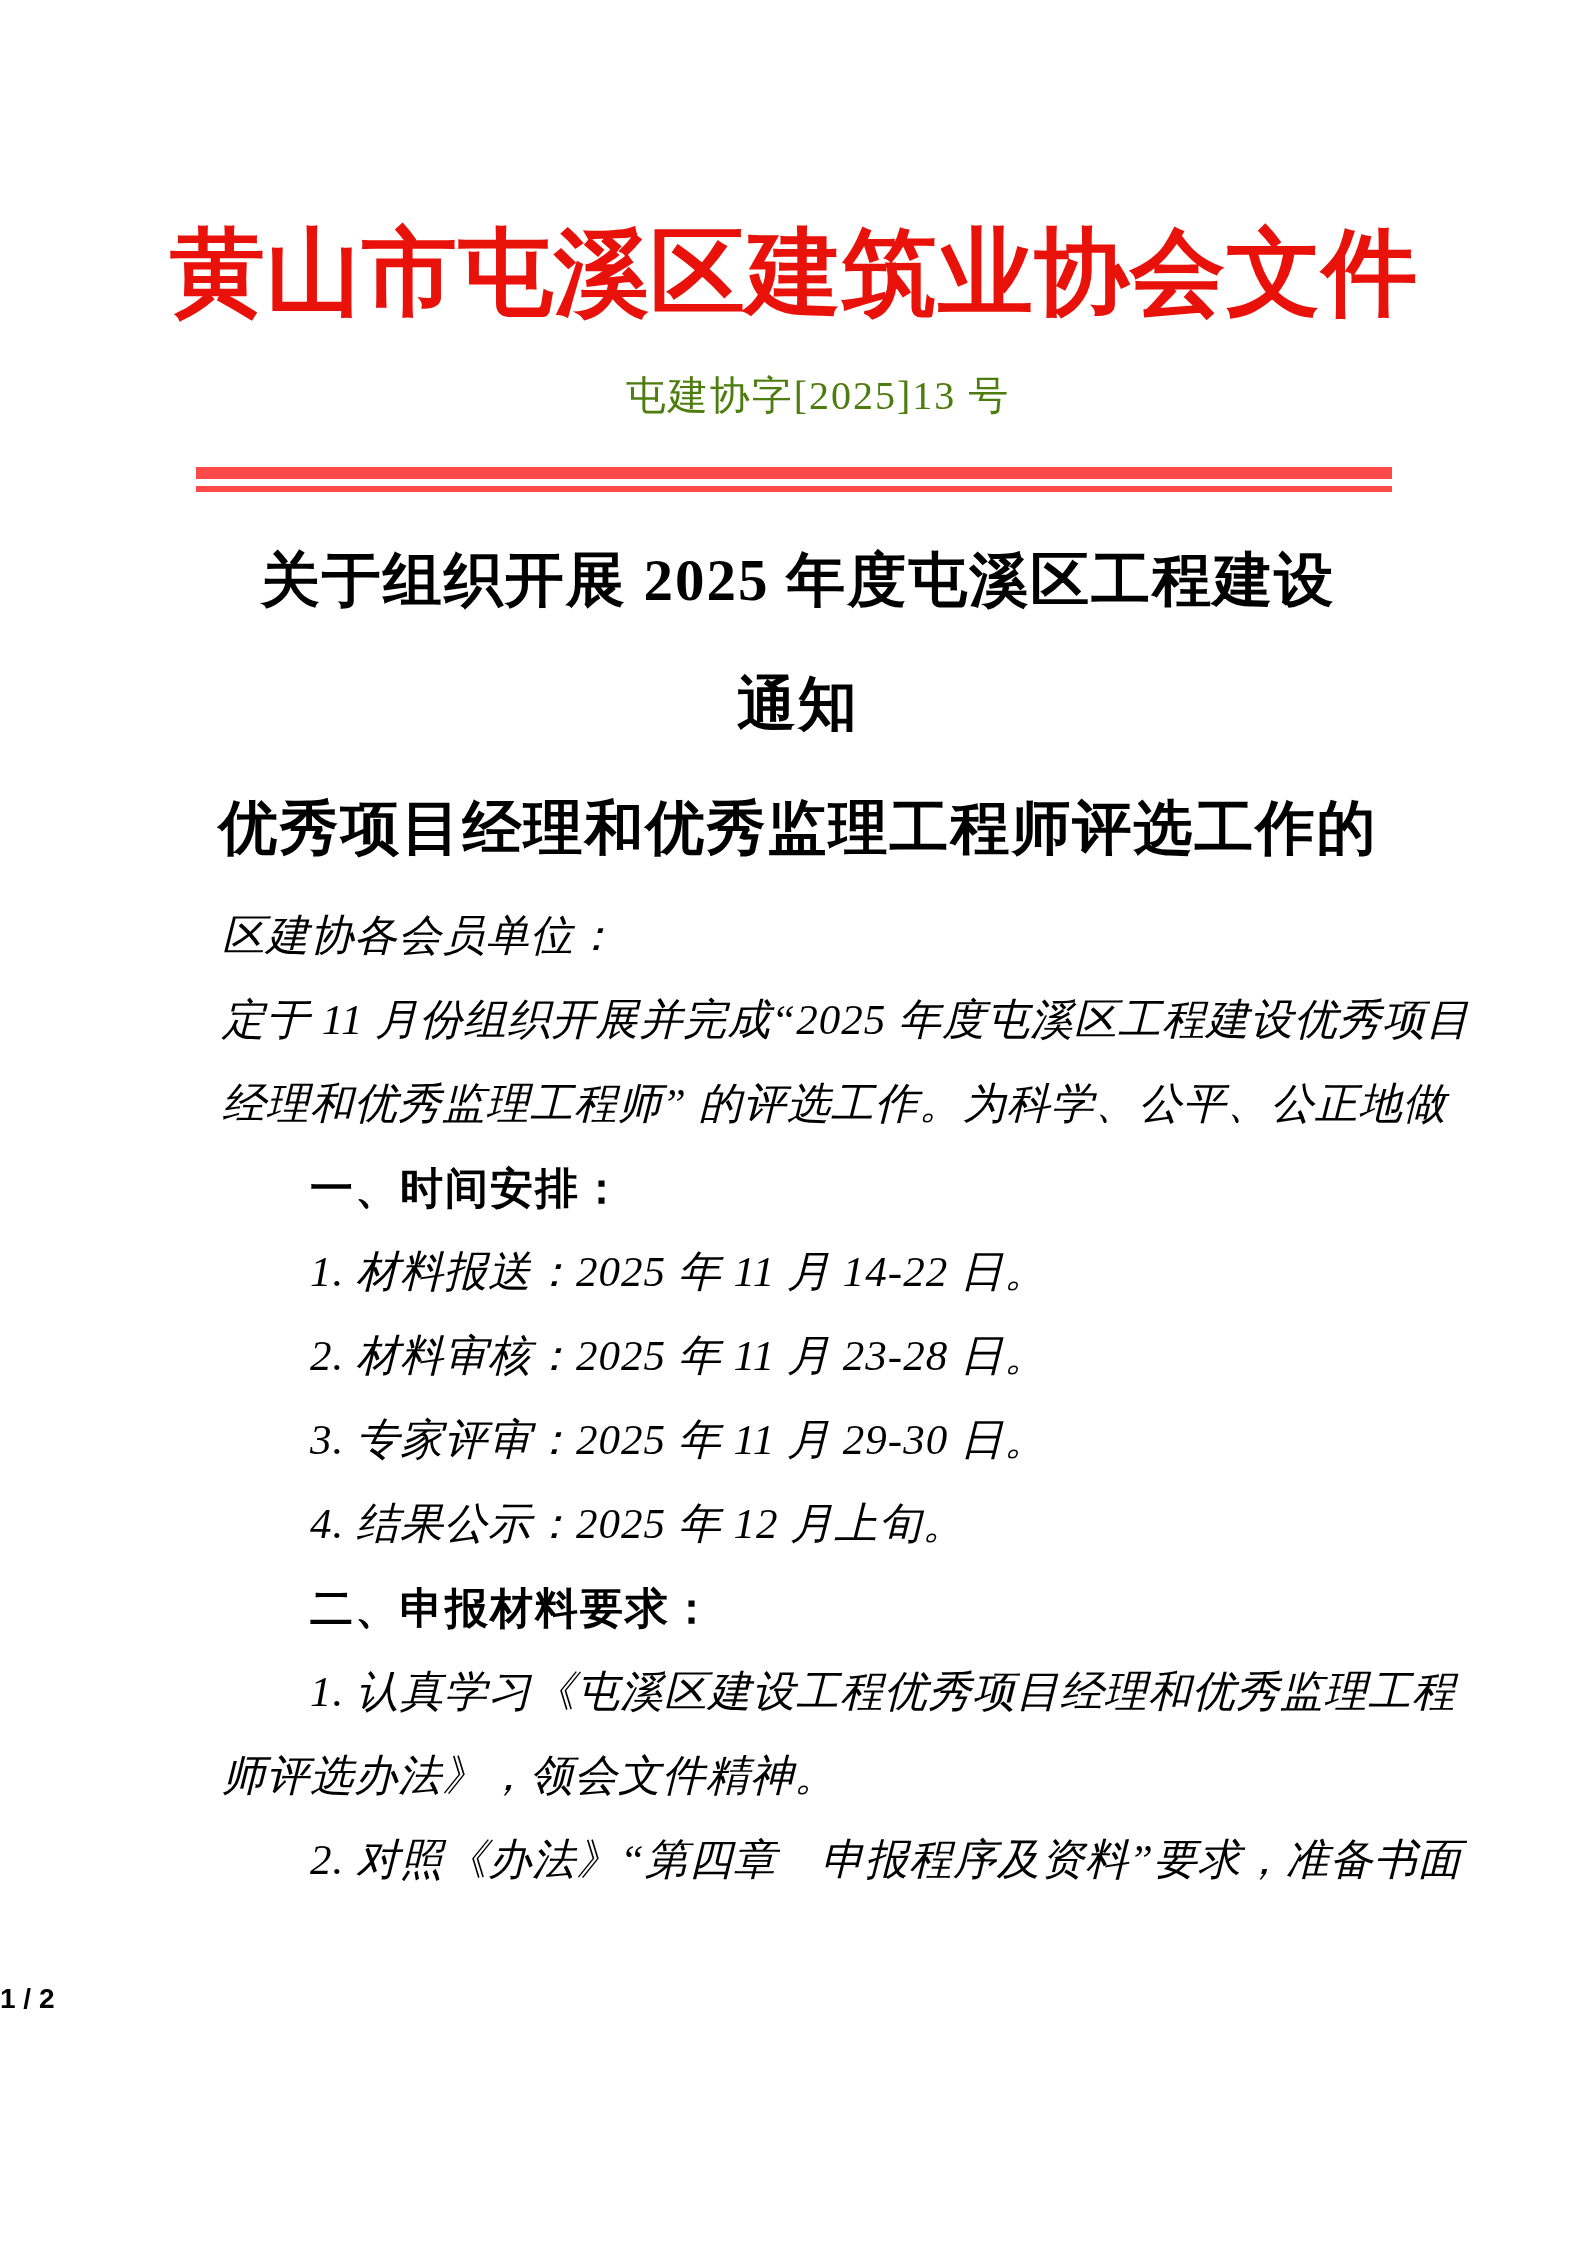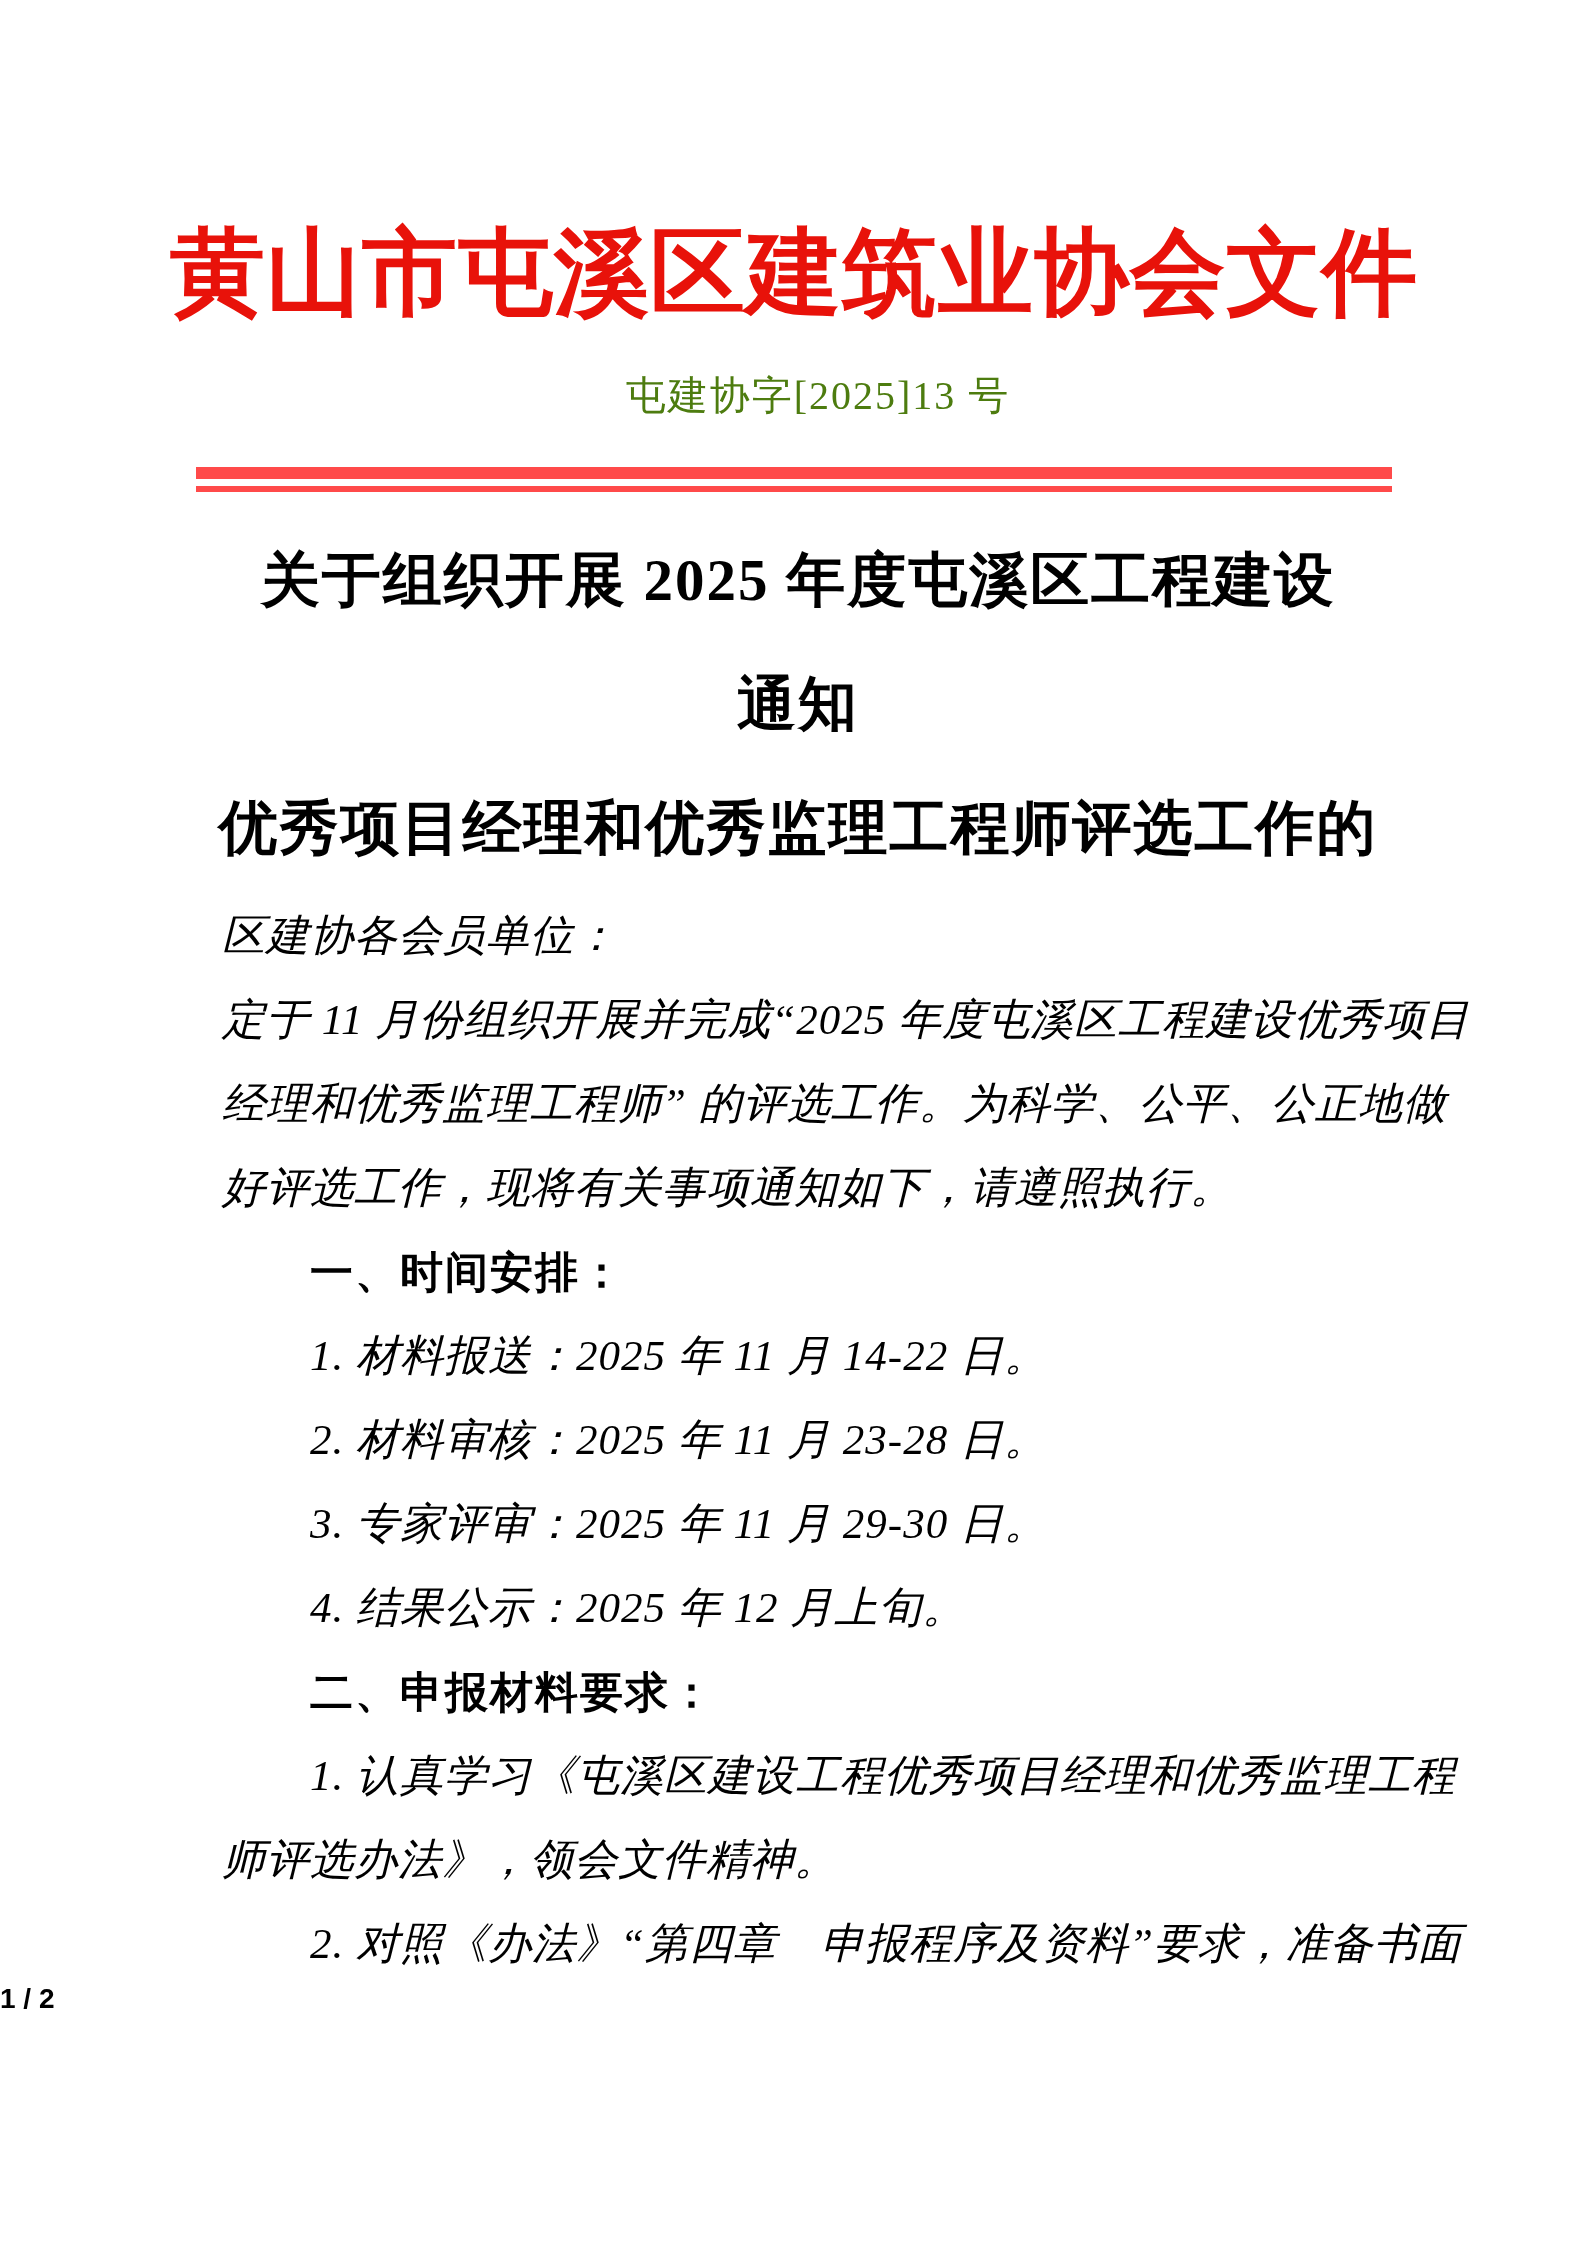--- a/index.html
+++ b/index.html
@@ -107,21 +107,20 @@
   <div class="notice-title">
     <div>关于组织开展 2025 年度屯溪区工程建设</div>
     <div>通知</div>
     <div>优秀项目经理和优秀监理工程师评选工作的</div>
   </div>
 
   <div class="body-text">
     <div class="line">区建协各会员单位：</div>
     <div class="line">定于 11 月份组织开展并完成“2025 年度屯溪区工程建设优秀项目</div>
     <div class="line">经理和优秀监理工程师” 的评选工作。为科学、公平、公正地做</div>
-    <div class="line">好评选工作，现将有关事项通知如下，请遵照执行。</div>
     <div class="line indent heading">一、时间安排：</div>
     <div class="line indent">1. 材料报送：2025 年 11 月 14-22 日。</div>
     <div class="line indent">2. 材料审核：2025 年 11 月 23-28 日。</div>
     <div class="line indent">3. 专家评审：2025 年 11 月 29-30 日。</div>
     <div class="line indent">4. 结果公示：2025 年 12 月上旬。</div>
     <div class="line indent heading">二、申报材料要求：</div>
     <div class="line indent">1. 认真学习《屯溪区建设工程优秀项目经理和优秀监理工程</div>
     <div class="line">师评选办法》，领会文件精神。</div>
     <div class="line indent">2. 对照《办法》“第四章　申报程序及资料”要求，准备书面</div>
   </div>

